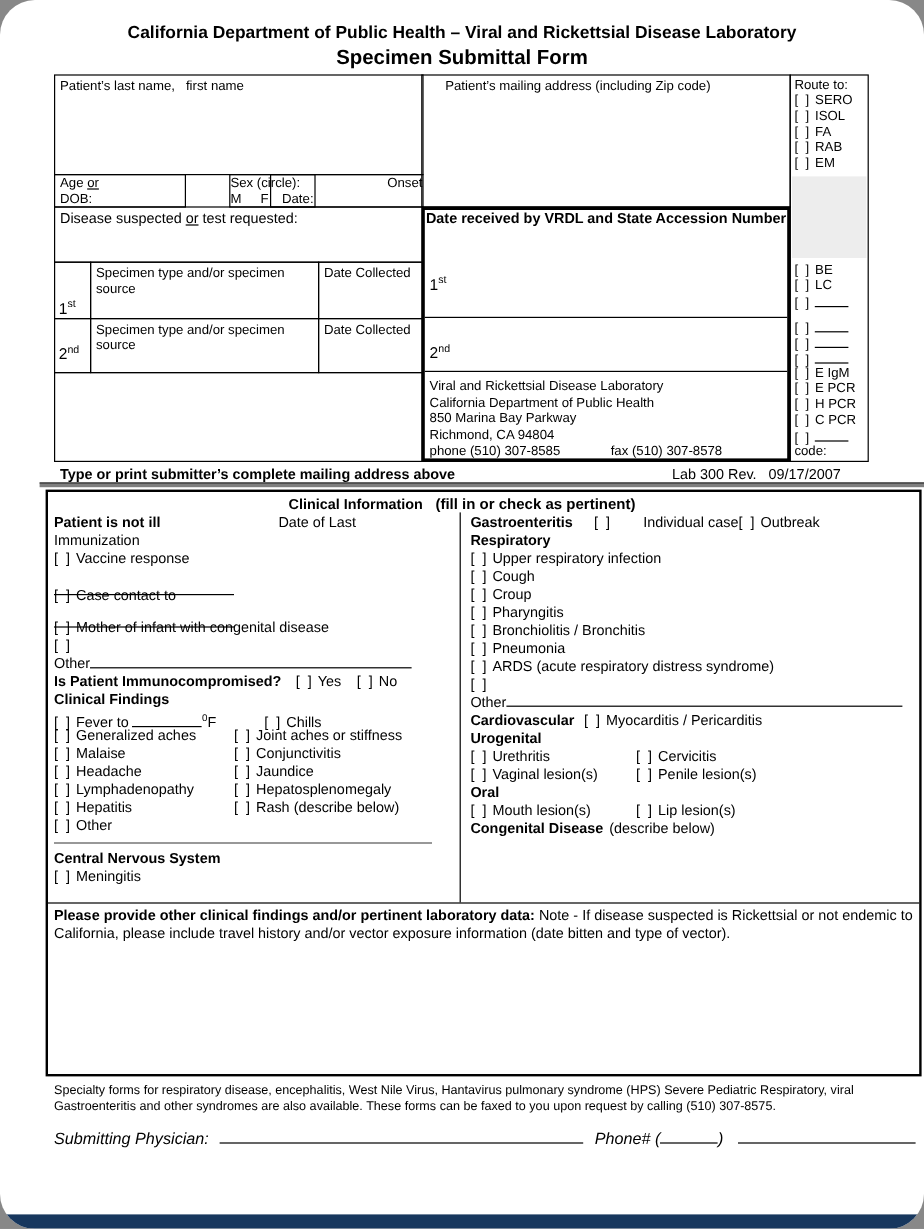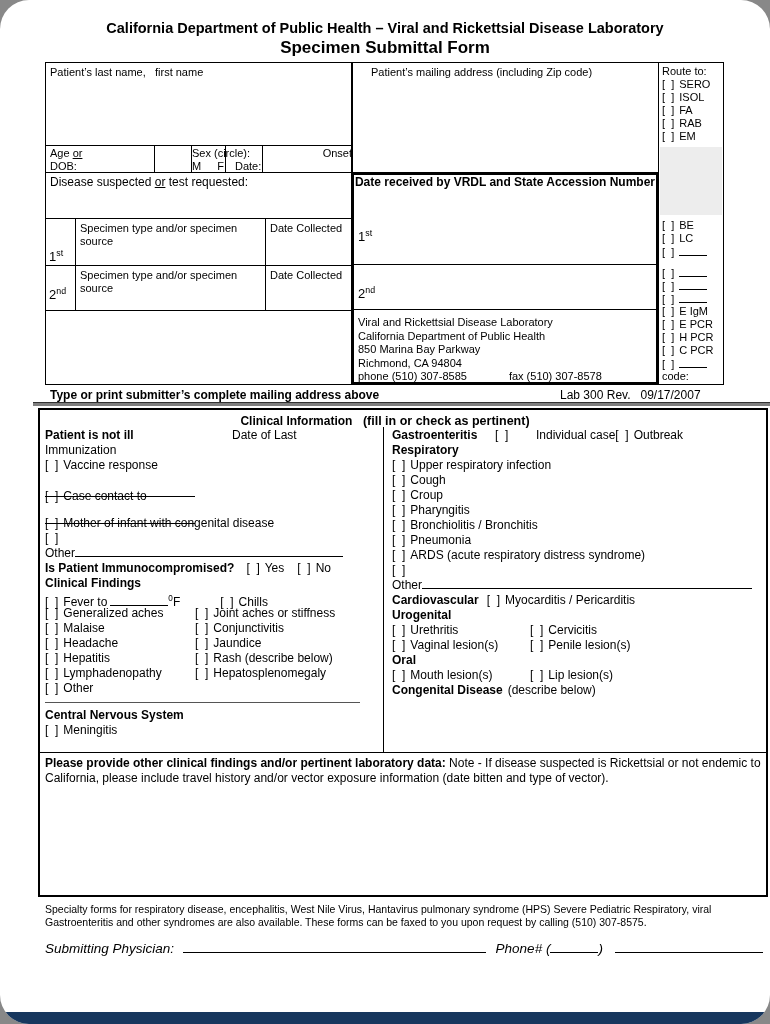--- a/index.html
+++ b/index.html
@@ -146,22 +146,22 @@
     <div style="height:6px;"><span class="bl" style="width:150px; height:5px;"></span></div>
     <div class="r"><span class="cb"></span><span>Mother of infant with congenital disease</span></div>
     <div class="r"><span class="cb"></span></div>
     <div class="r"><span>Other</span><span class="bl" style="width:268px;"></span></div>
     <div class="r"><span class="b">Is Patient Immunocompromised?</span><span class="cb" style="margin-left:12px;"></span><span>Yes</span><span class="cb" style="margin-left:13px;"></span><span>No</span></div>
     <div class="r b">Clinical Findings</div>
     <div class="r"><span class="cb"></span><span>Fever to</span><span class="bl" style="width:58px; margin-left:3px;"></span><sup>0</sup><span>F</span><span class="cb" style="margin-left:40px;"></span><span>Chills</span></div>
     <div class="r"><span class="col1"><span class="cb"></span><span>Generalized aches</span></span><span class="cb"></span><span>Joint aches or stiffness</span></div>
     <div class="r"><span class="col1"><span class="cb"></span><span>Malaise</span></span><span class="cb"></span><span>Conjunctivitis</span></div>
     <div class="r"><span class="col1"><span class="cb"></span><span>Headache</span></span><span class="cb"></span><span>Jaundice</span></div>
+    <div class="r"><span class="col1"><span class="cb"></span><span>Lymphadenopathy</span></span><span class="cb"></span><span>Hepatosplenomegaly</span></div>
     <div class="r"><span class="col1"><span class="cb"></span><span>Hepatitis</span></span><span class="cb"></span><span>Rash (describe below)</span></div>
-    <div class="r"><span class="col1"><span class="cb"></span><span>Lymphadenopathy</span></span><span class="cb"></span><span>Hepatosplenomegaly</span></div>
     <div class="r"><span class="cb"></span><span>Other</span></div>
     <div style="height:6px;"></div>
     <div style="height:6px;">
         <div style="width:315px; border-top:1.5px solid #555;"></div>
       </div>
     <div class="r b">Central Nervous System</div>
     <div class="r"><span class="cb"></span><span>Meningitis</span></div>
   </div>
 
   <div class="abs" style="left:392px; top:428px; width:372px;">

